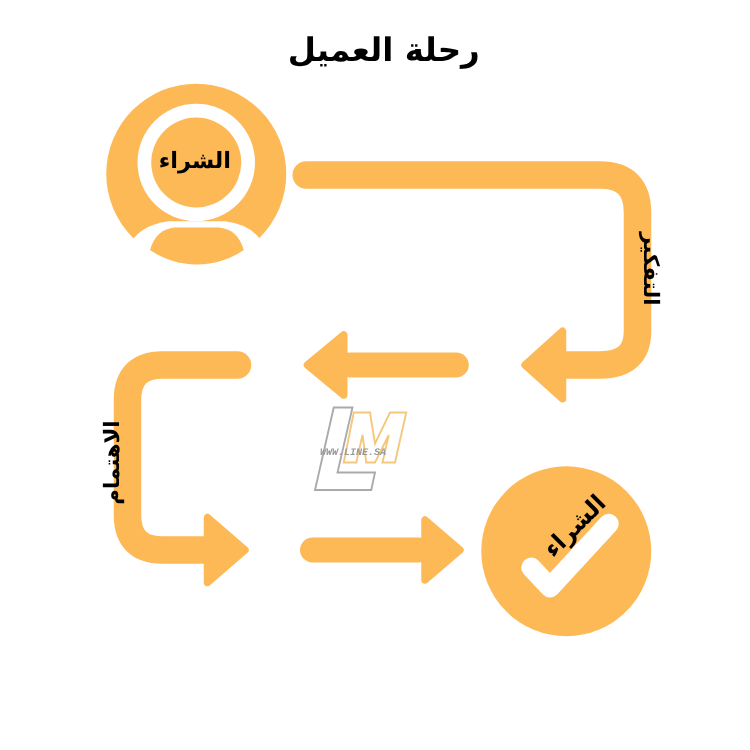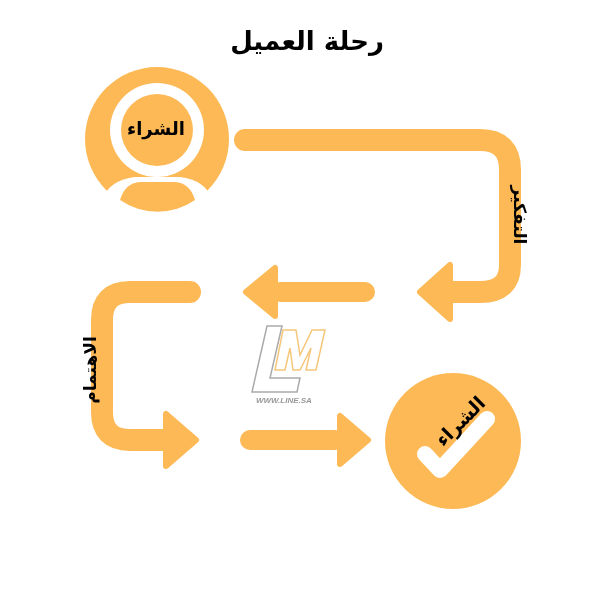--- a/index.html
+++ b/index.html
@@ -4,21 +4,21 @@
 <style>
   html, body { margin: 0; padding: 0; background: #ffffff; }
   body { width: 600px; height: 600px; position: relative; overflow: hidden; font-family: "DejaVu Sans", sans-serif; }
   .title { position: absolute; top: 26px; left: 0; width: 504px; text-align: center; font-size: 26px; font-weight: bold; color: #000; direction: rtl; padding-left: 110px; box-sizing: border-box; }
   svg.diagram { position: absolute; left: 0; top: 0; }
   .lbl { position: absolute; font-weight: bold; color: #000; direction: rtl; white-space: nowrap; }
   .lbl-awareness { left: 127px; top: 118px; font-size: 18px; }
   .lbl-consideration { left: 470px; top: 205px; font-size: 17px; transform: rotate(90deg); transform-origin: center; width: 100px; text-align: center; }
   .lbl-interest { left: 40px; top: 360px; font-size: 17px; transform: rotate(-90deg); transform-origin: center; width: 100px; text-align: center; }
   .lbl-purchase { left: 410px; top: 410px; font-size: 19px; transform: rotate(-45deg); transform-origin: center; width: 100px; text-align: center; }
-  .wm-text { position: absolute; left: 256px; top: 396px; font-size: 8px; font-style: italic; font-weight: bold; color: #999; font-family: Liberation Sans, sans-serif; }
+  .wm-text { position: absolute; left: 256px; top: 358px; font-size: 8px; font-style: italic; font-weight: bold; color: #999; font-family: Liberation Mono, monospace; }
 </style>
 </head>
 <body>
 
 <div class="title">رحلة العميل</div>
 
 <svg class="diagram" width="600" height="600" viewBox="0 0 600 600">
 
   <g>
     <circle cx="157" cy="139" r="72" fill="#FDB955"></circle>

